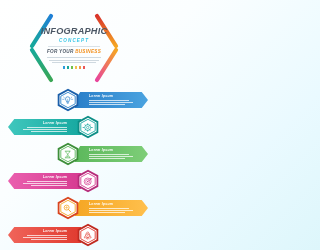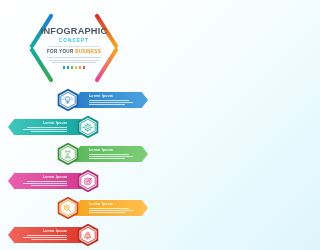--- a/index.html
+++ b/index.html
@@ -10,20 +10,21 @@
     width: 148px;
     height: 250px;
     overflow: hidden;
     font-family: "Liberation Sans", sans-serif;
     background: linear-gradient(135deg, #ffffff 0%, #fbfeff 35%, #eafaff 70%, #ddf6fb 100%);
   }
   #poster {
     position: relative;
     width: 148px;
     height: 250px;
+    font-style: italic;
   }
 
   
   #header-hex {
     position: absolute;
     left: 26px;
     top: 8px;
     width: 96px;
     height: 80px;
   }

